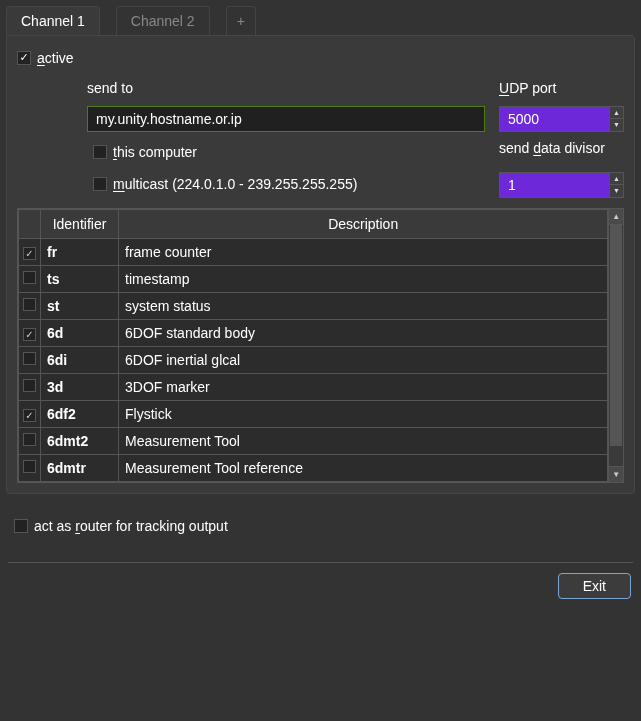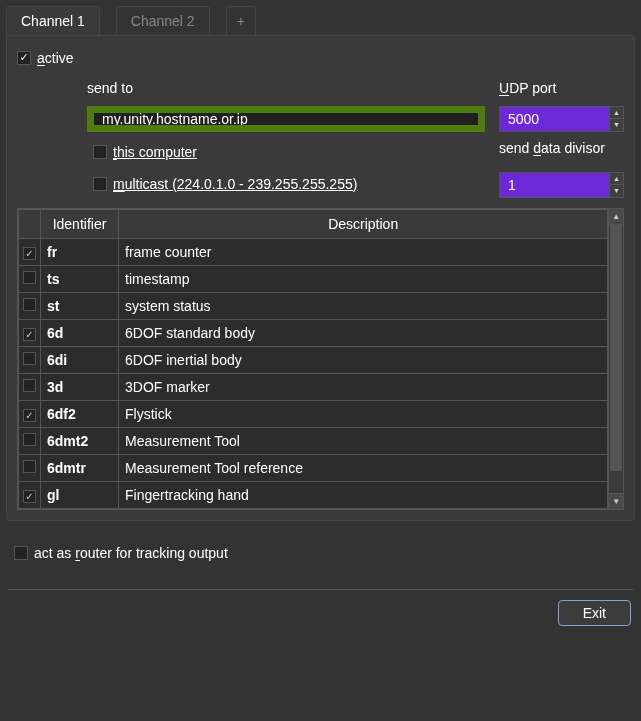--- a/index.html
+++ b/index.html
@@ -61,21 +61,21 @@
   .formgrid {
     display:grid;
     grid-template-columns: 1fr 125px;
     column-gap: 14px;
     row-gap: 8px;
     margin: 14px 0 10px 70px;
   }
   .label { font-size:14px; color:#fff; padding-bottom:2px;}
   .textinput {
     background:#202020;
-    border:7px solid #4d7c0f;
+    border:1px solid #4d7c0f;
     color:#fff;
     padding:4px 8px;
     height:26px;
     width:100%;
     font-size:14px;
   }
   .spinwrap { position:relative; display:flex; }
   .spinner {
     background:#6d28d9;
     border:1px solid #555;
@@ -92,21 +92,21 @@
   }
   .spinbtn {
     flex:1;
     background:#3f3f3f;
     border-left:1px solid #555;
     display:flex; align-items:center; justify-content:center;
     font-size:7px; color:#ddd; cursor:pointer;
   }
   .spinbtn:first-child { border-bottom:1px solid #555; }
   .subchecks { margin-left:0; }
-  .subcheck-row { display:flex; align-items:center; padding:4px 0 4px 6px;text-decoration:underline; }
+  .subcheck-row { display:flex; align-items:center; padding:4px 0 4px 6px; }
   .tablewrap {
     margin-top:10px;
     border:1px solid #555;
     background:#2e2e2e;
     position:relative;
     display:flex;
   }
   .table {
     width:100%;
     border-collapse:collapse;
@@ -247,46 +247,41 @@
             <td>system status</td>
           </tr>
           <tr>
             <td class="col-check"><span class="tcheck checked"></span></td>
             <td class="col-id">6d</td>
             <td>6DOF standard body</td>
           </tr>
           <tr>
             <td class="col-check"><span class="tcheck"></span></td>
             <td class="col-id">6di</td>
-            <td>6DOF inertial body</td>
+            <td>6DOF inertial glcal</td>
           </tr>
           <tr>
             <td class="col-check"><span class="tcheck"></span></td>
             <td class="col-id">3d</td>
             <td>3DOF marker</td>
           </tr>
           <tr>
             <td class="col-check"><span class="tcheck checked"></span></td>
             <td class="col-id">6df2</td>
             <td>Flystick</td>
           </tr>
           <tr>
             <td class="col-check"><span class="tcheck"></span></td>
             <td class="col-id">6dmt2</td>
             <td>Measurement Tool</td>
           </tr>
           <tr>
             <td class="col-check"><span class="tcheck"></span></td>
             <td class="col-id">6dmtr</td>
             <td>Measurement Tool reference</td>
-          </tr>
-          <tr>
-            <td class="col-check"><span class="tcheck checked"></span></td>
-            <td class="col-id">gl</td>
-            <td>Fingertracking hand</td>
           </tr>
         </tbody>
     </table>
     <div class="scrollbar">
       <div class="sbtn">▲</div>
       <div class="strack">
           <div class="sthumb"></div>
         </div>
       <div class="sbtn bottom">▼</div>
     </div>

